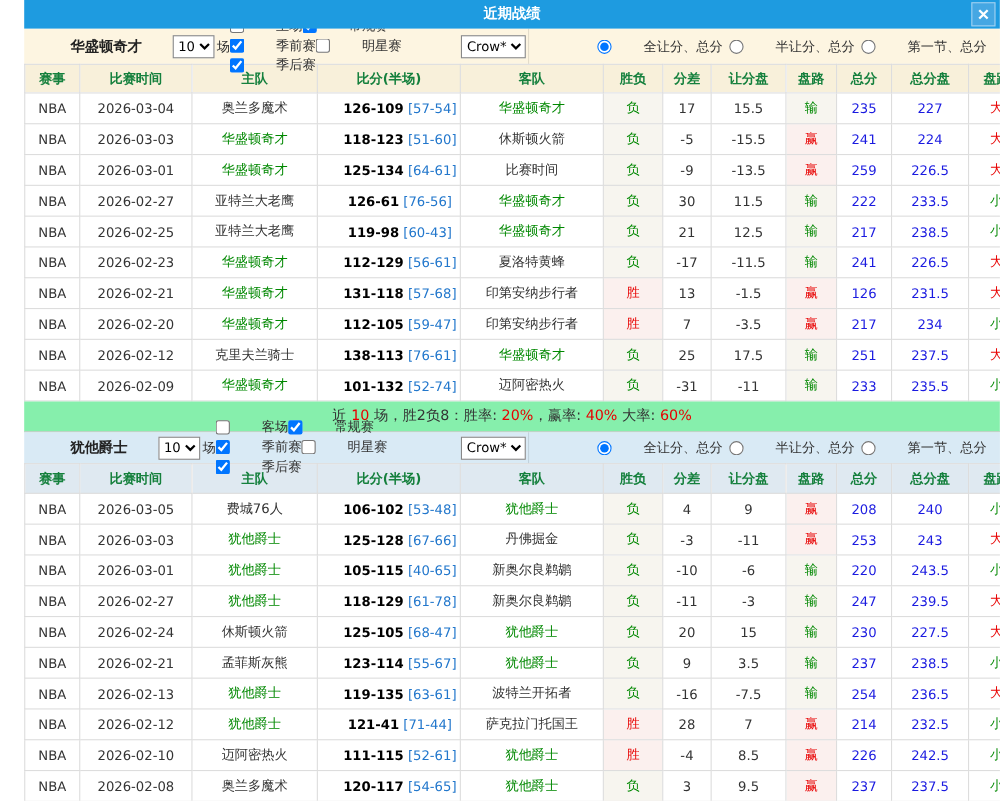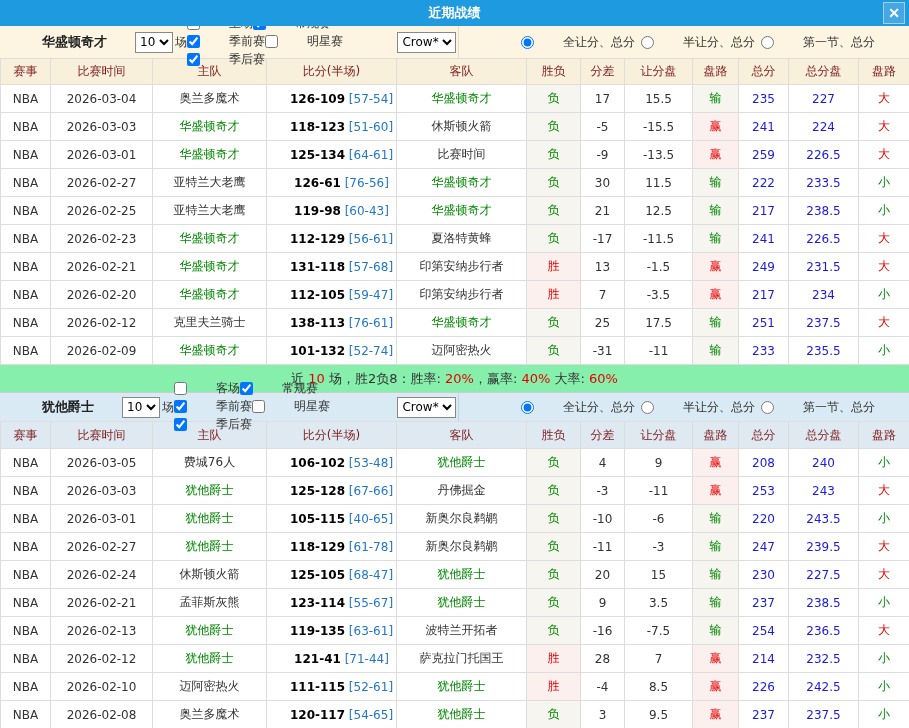--- a/index.html
+++ b/index.html
@@ -2,21 +2,21 @@
 <html><head>
 <meta charset="utf-8">
 <style>
   * { box-sizing: border-box; margin: 0; padding: 0; }
   html,body { background:#fff; }
   body {
     width: 909px; height: 728px; overflow: hidden;
     font-family: "DejaVu Sans", "Liberation Sans", sans-serif;
     font-size: 12px; color: #333;
   }
-  .modal { width: 909px; height: 728px; border-top:0; }
+  .modal { width: 909px; height: 728px; border-top:0;padding-left:22px; }
 
   
   .titlebar {
     height: 26px; background: #1e9be0; color:#fff;
     text-align:center; line-height:26px; font-size:13px; font-weight:bold;
     position: relative;
   }
   .close-btn {
     position:absolute; right:4px; top:2px; width:22px; height:22px;
     background:#45a7e3; border:1px solid #9fd1f2; color:#fff;
@@ -38,21 +38,21 @@
   .filterbar label { display:inline-flex; align-items:center; white-space:nowrap;gap:28px; }
   .filterbar input[type=checkbox] { width:13px; height:13px; margin:0 1px 0 0; }
   .fb-divider { width:1px; height:100%; background:rgba(0,0,0,0.10); margin-left:auto; }
   .radio-area { display:flex; align-items:center; padding:0 34px 0 56px; white-space:nowrap; }
   .radio-area label { display:inline-flex; align-items:center; margin-left:6px; }
   .radio-area input[type=radio] { width:13px; height:13px; margin:0 1px 0 0; }
 
   
   table { width:909px; table-layout:fixed; border-collapse:collapse; }
   th, td { border:1px solid #ddd; text-align:center; overflow:hidden; white-space:nowrap; }
-  th { height:26px; font-weight:normal; color:#7f1d1d; }
+  th { height:26px; font-weight:bold; color:#15803d; }
   .sec0 th { background:#f8f0da; }
   .sec1 th { background:#dfe9f1; height:27px; }
   td { height:28px; background:#fff; color:#333; }
   td.score b { color:#000;margin-left:20px; }
   td.score .half { color:#2277cc; font-weight:normal;margin-top:28px; }
   td.team-green { color:#008800; }
   td.res-win, td.hres-win { color:#e80000; background:#fbf0ee; }
   td.res-lose, td.hres-lose { color:#008800; background:#f7f5ef; }
   td.total, td.total-line { color:#1a1ae0;margin-top:45px; }
   td.ou-big { color:#e80000; }
@@ -237,21 +237,21 @@
           <tr>
             <td>NBA</td>
             <td>2026-02-21</td>
             <td class="team-green">华盛顿奇才</td>
             <td class="score"><b>131-118</b><span class="half"> [57-68]</span></td>
             <td>印第安纳步行者</td>
             <td class="res-win">胜</td>
             <td>13</td>
             <td>-1.5</td>
             <td class="hres-win">赢</td>
-            <td class="total">249</td>
+            <td class="total">126</td>
             <td class="total-line">231.5</td>
             <td class="ou-big">大</td>
           </tr>
           <tr>
             <td>NBA</td>
             <td>2026-02-20</td>
             <td class="team-green">华盛顿奇才</td>
             <td class="score"><b>112-105</b><span class="half"> [59-47]</span></td>
             <td>印第安纳步行者</td>
             <td class="res-win">胜</td>

